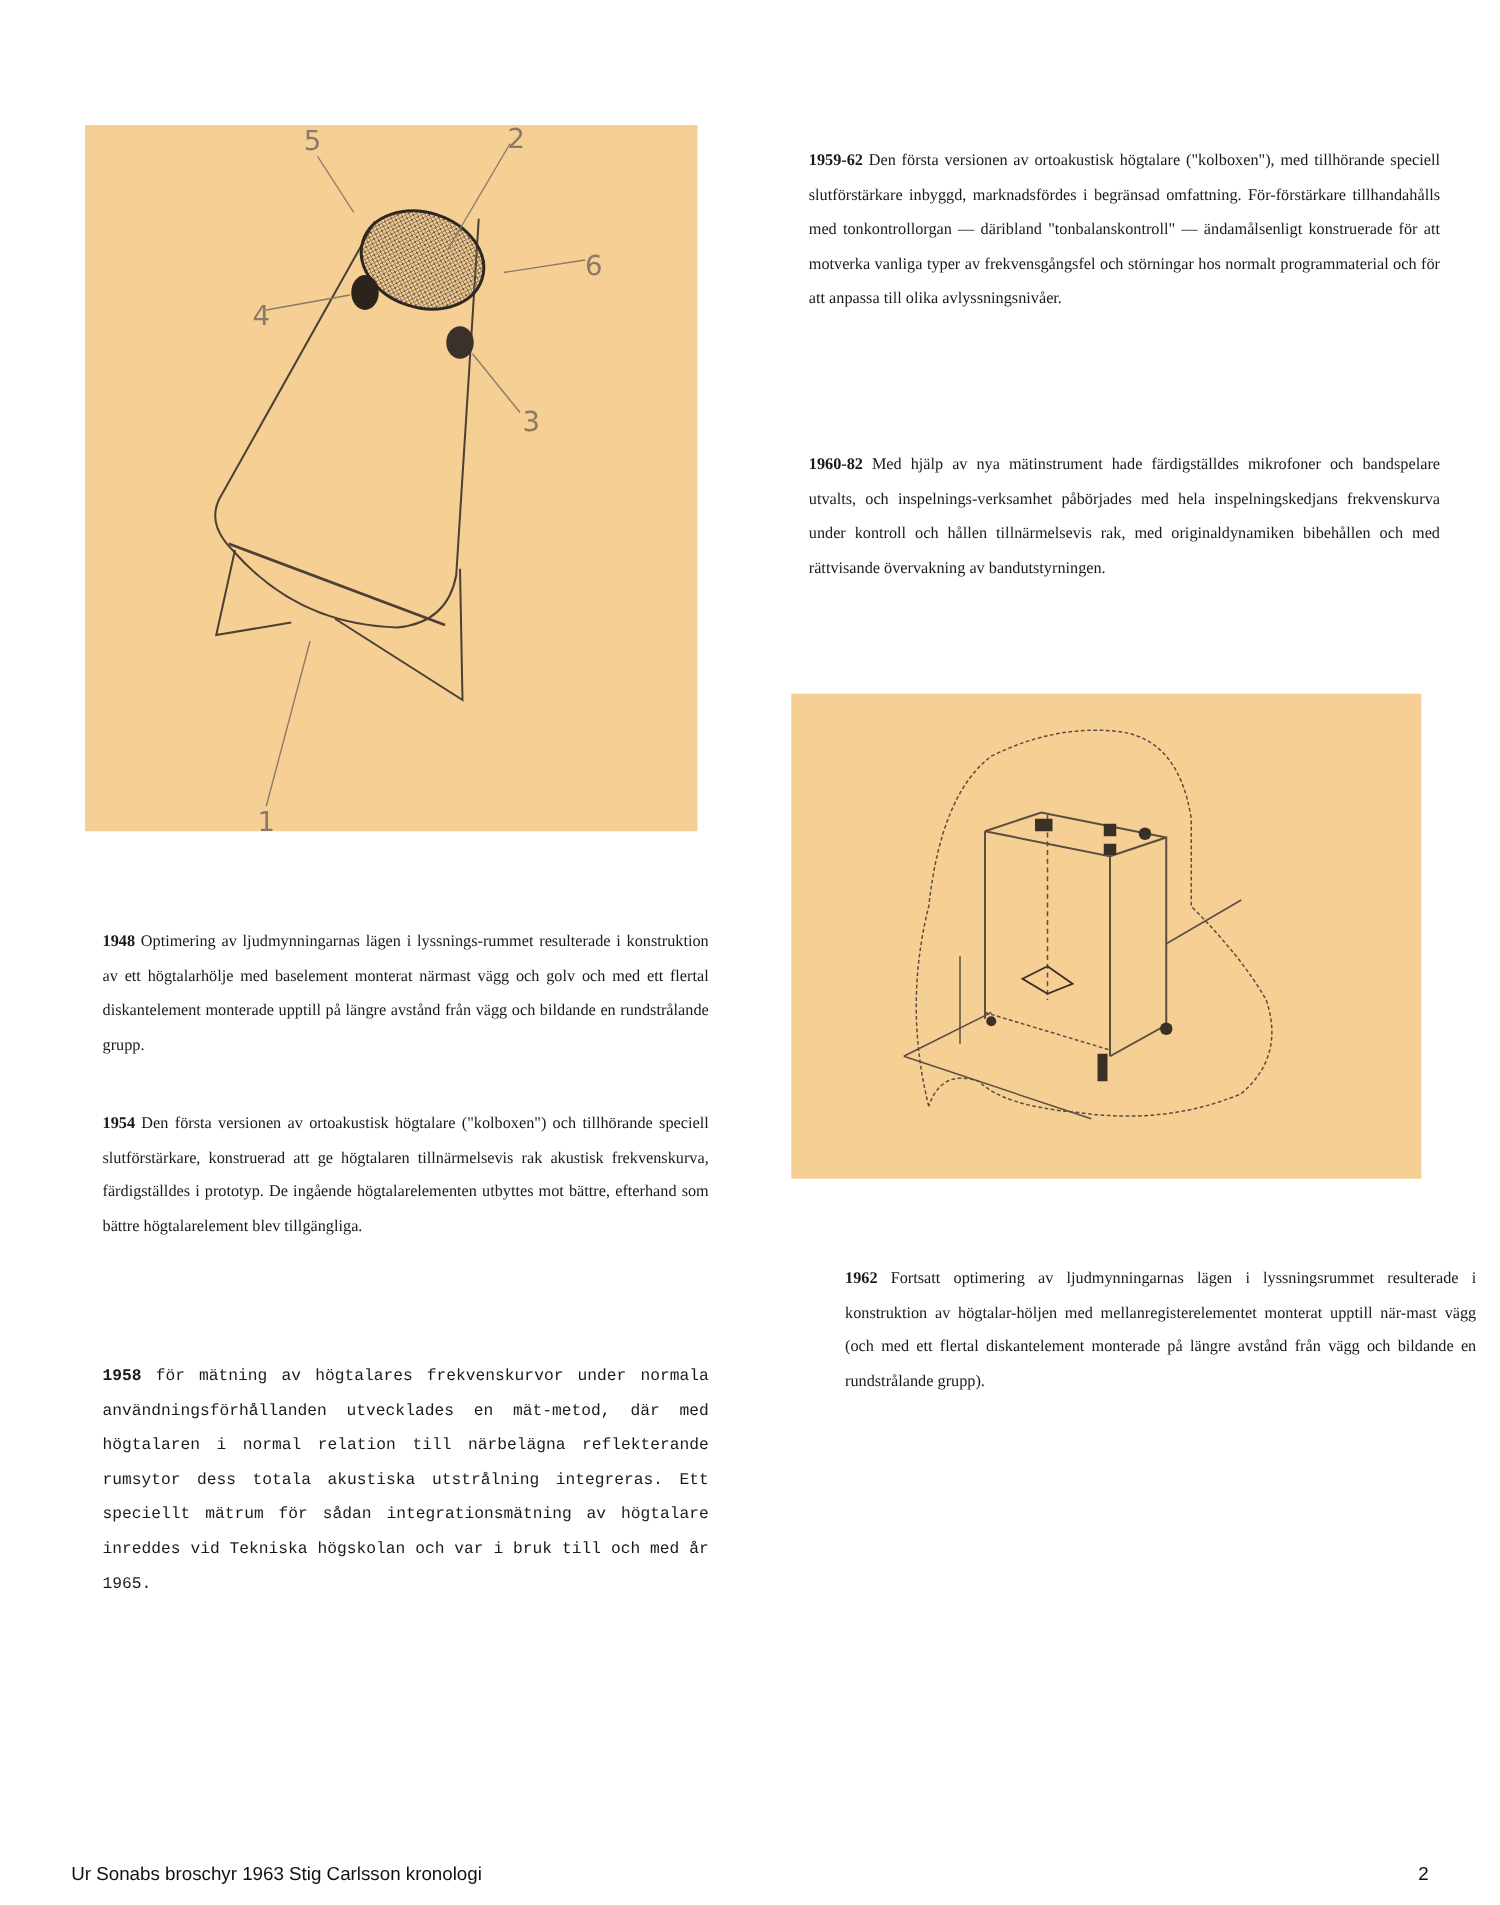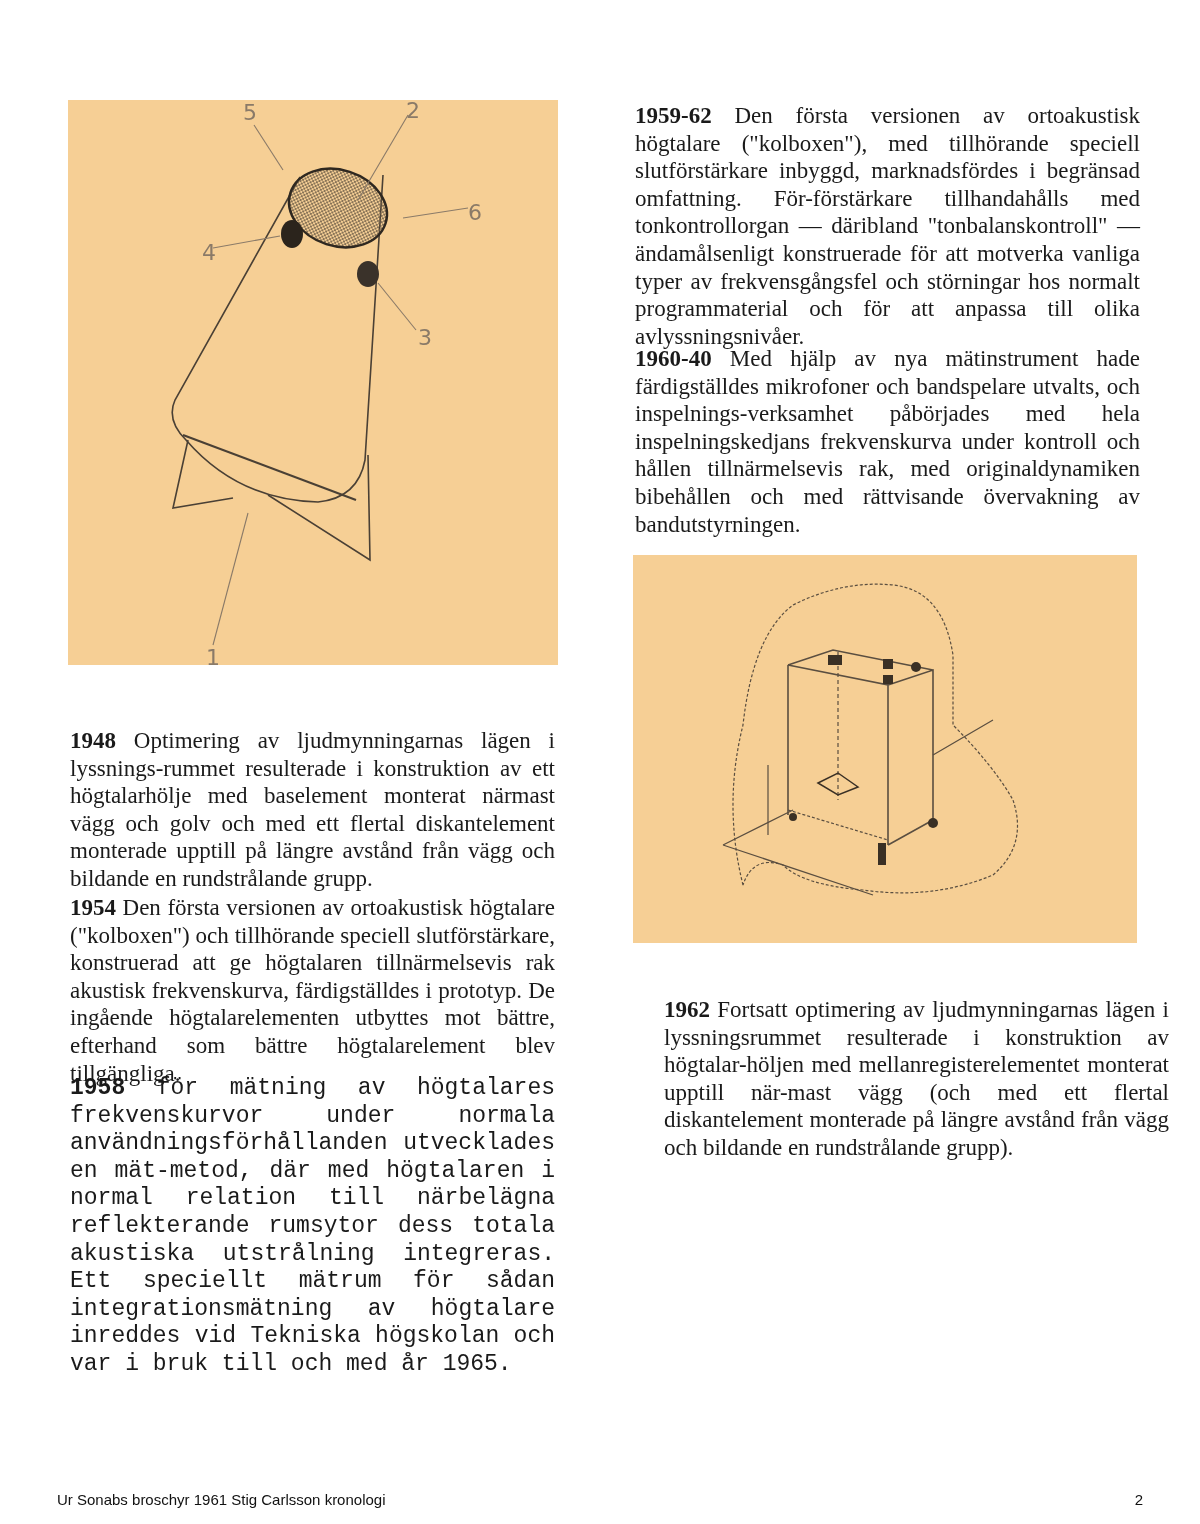--- a/index.html
+++ b/index.html
@@ -4,27 +4,27 @@
 <style>
   html, body { margin: 0; padding: 0; background: #ffffff; }
   body { width: 1200px; height: 1524px; position: relative; overflow: hidden;
          font-family: "Liberation Serif", "DejaVu Serif", serif; color: #1a1a1a; }
 
   .figure { position: absolute; background: #f6cf95; }
   #fig1 { left: 68px; top: 100px; width: 490px; height: 565px; }
   #fig2 { left: 633px; top: 555px; width: 504px; height: 388px; }
   .figure svg { width: 100%; height: 100%; display: block; }
 
-  .entry { position: absolute; font-size: 23px; line-height: 27.6px;
-           text-align: justify; margin: 0; }
+  .entry { position: absolute; font-size: 13px; line-height: 27.6px;
+           text-align: justify; margin: 12px; }
   .entry .year { font-weight: bold; }
   #e1959 { left: 635px; top: 102px; width: 505px; }
   #e1960 { left: 635px; top: 345px; width: 505px; }
   #e1953 { left: 70px;  top: 727px; width: 485px; }
-  #e1954 { left: 70px;  top: 894px; width: 485px; }
+  #e1954 { left: 70px;  top: 872px; width: 485px; }
   #e1958 { left: 70px;  top: 1075px; width: 485px; font-family: Liberation Mono, monospace; }
   #e1962 { left: 664px; top: 996px; width: 505px; }
 
   .footer-text { position: absolute; top: 1491px; font-family: "Liberation Sans", "DejaVu Sans", sans-serif;
                  font-size: 15px; color: #111; }
   #footer-title { left: 57px; }
   #page-number { right: 57px; }
 </style>
 </head>
 <body>
@@ -91,24 +91,24 @@
       <rect x="245" y="288" width="8" height="22"></rect>
       <circle cx="300" cy="268" r="5"></circle>
       <circle cx="160" cy="262" r="4"></circle>
       <path d="M 185 228 L 205 218 L 225 232 L 205 240 Z" fill="none" stroke="#3a3025" stroke-width="1.5"></path>
     </g>
   </svg>
 </div>
 
 <p class="entry" id="e1959"><span class="year">1959-62</span> <span>Den första versionen av ortoakustisk högtalare ("kolboxen"), med tillhörande speciell slutförstärkare inbyggd, marknadsfördes i begränsad omfattning. För-förstärkare tillhandahålls med tonkontrollorgan — däribland "tonbalanskontroll" — ändamålsenligt konstruerade för att motverka vanliga typer av frekvensgångsfel och störningar hos normalt programmaterial och för att anpassa till olika avlyssningsnivåer.</span></p>
 
-<p class="entry" id="e1960"><span class="year">1960-40</span> <span>Med hjälp av nya mätinstrument hade färdigställdes mikrofoner och bandspelare utvalts, och inspelnings-verksamhet påbörjades med hela inspelningskedjans frekvenskurva under kontroll och hållen tillnärmelsevis rak, med originaldynamiken bibehållen och med rättvisande övervakning av bandutstyrningen.</span></p>
+<p class="entry" id="e1960"><span class="year">1960-82</span> <span>Med hjälp av nya mätinstrument hade färdigställdes mikrofoner och bandspelare utvalts, och inspelnings-verksamhet påbörjades med hela inspelningskedjans frekvenskurva under kontroll och hållen tillnärmelsevis rak, med originaldynamiken bibehållen och med rättvisande övervakning av bandutstyrningen.</span></p>
 
 <p class="entry" id="e1953"><span class="year">1948</span> <span>Optimering av ljudmynningarnas lägen i lyssnings-rummet resulterade i konstruktion av ett högtalarhölje med baselement monterat närmast vägg och golv och med ett flertal diskantelement monterade upptill på längre avstånd från vägg och bildande en rundstrålande grupp.</span></p>
 
 <p class="entry" id="e1954"><span class="year">1954</span> <span>Den första versionen av ortoakustisk högtalare ("kolboxen") och tillhörande speciell slutförstärkare, konstruerad att ge högtalaren tillnärmelsevis rak akustisk frekvenskurva, färdigställdes i prototyp. De ingående högtalarelementen utbyttes mot bättre, efterhand som bättre högtalarelement blev tillgängliga.</span></p>
 
 <p class="entry" id="e1958"><span class="year">1958</span> <span>för mätning av högtalares frekvenskurvor under normala användningsförhållanden utvecklades en mät-metod, där med högtalaren i normal relation till närbelägna reflekterande rumsytor dess totala akustiska utstrålning integreras. Ett speciellt mätrum för sådan integrationsmätning av högtalare inreddes vid Tekniska högskolan och var i bruk till och med år 1965.</span></p>
 
 <p class="entry" id="e1962"><span class="year">1962</span> <span>Fortsatt optimering av ljudmynningarnas lägen i lyssningsrummet resulterade i konstruktion av högtalar-höljen med mellanregisterelementet monterat upptill när-mast vägg (och med ett flertal diskantelement monterade på längre avstånd från vägg och bildande en rundstrålande grupp).</span></p>
 
-<div class="footer-text" id="footer-title">Ur Sonabs broschyr 1961 Stig Carlsson kronologi</div>
+<div class="footer-text" id="footer-title">Ur Sonabs broschyr 1963 Stig Carlsson kronologi</div>
 <div class="footer-text" id="page-number">2</div>
 
 </body></html>

